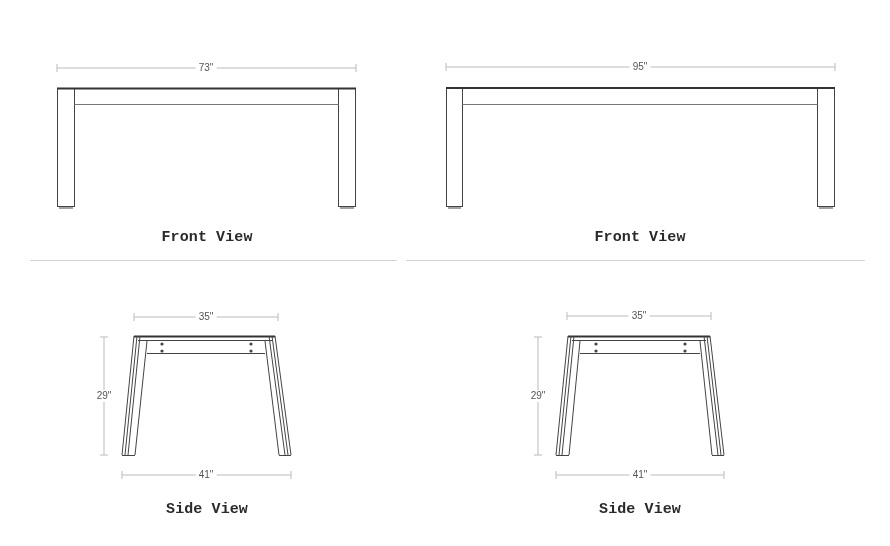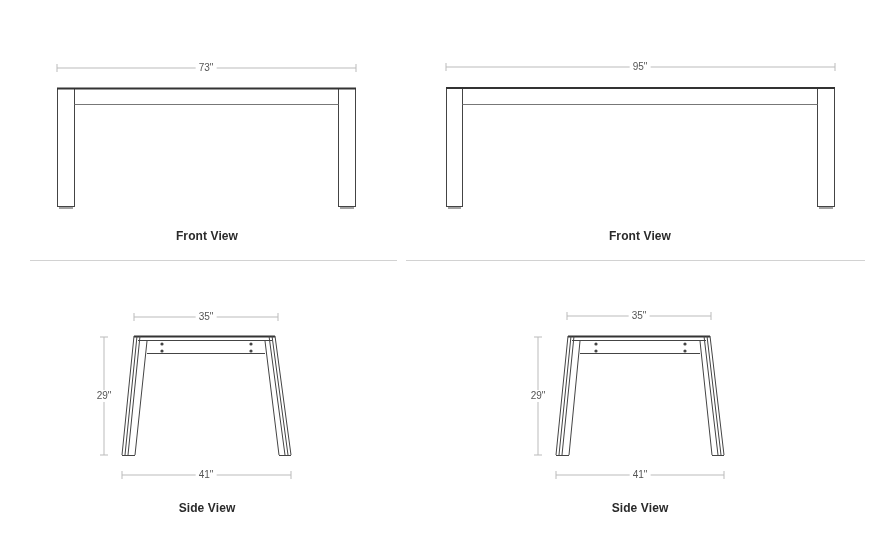--- a/index.html
+++ b/index.html
@@ -1,22 +1,22 @@
 <!DOCTYPE html>
 <html><head>
 <meta charset="utf-8">
 <style>
   html, body { margin: 0; padding: 0; background: #ffffff; }
   body { width: 890px; height: 546px; position: relative; overflow: hidden;
          font-family: "Liberation Sans", "DejaVu Sans", sans-serif; }
   svg.dwg { position: absolute; left: 0; top: 0; }
   .dim-label { position: absolute; font-size: 10px; color: #555555; background: #ffffff;
                padding: 0 3px; line-height: 12px; transform: translate(-50%, -50%); white-space: nowrap; }
-  .view-label { position: absolute; font-size: 12px; font-weight: bold; color: #2a2a2a;
-                transform: translateX(-50%); white-space: nowrap; letter-spacing: 0.1px; }
+  .view-label { position: absolute; font-size: 15px; font-weight: bold; color: #2a2a2a;
+                transform: translateX(-50%); white-space: nowrap; letter-spacing: 0.1px; font-family: Liberation Mono, monospace; }
   .divider { position: absolute; height: 1px; background: #d2d2d2; }
 </style>
 </head>
 <body>
 
 <svg class="dwg" width="890" height="546" viewBox="0 0 890 546">
 
   <g>
 
     <g stroke="#bbbbbb" stroke-width="1" fill="none">

